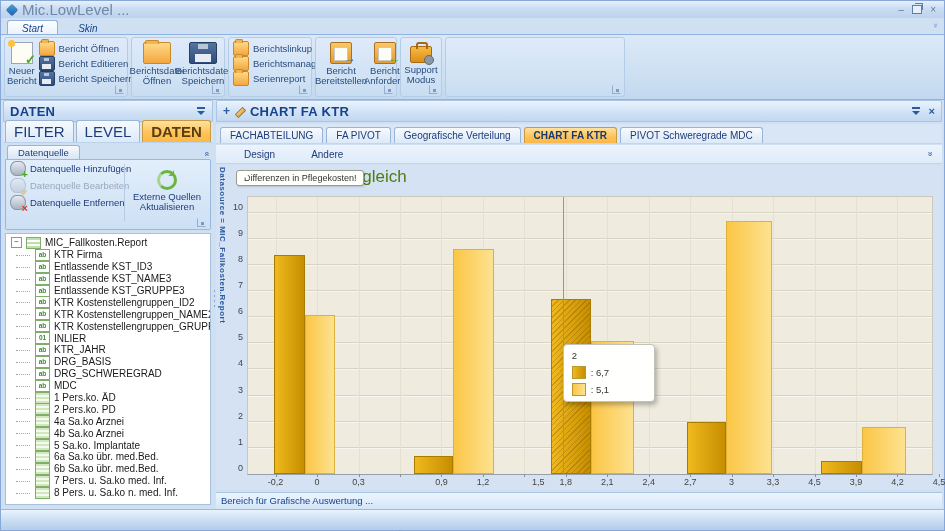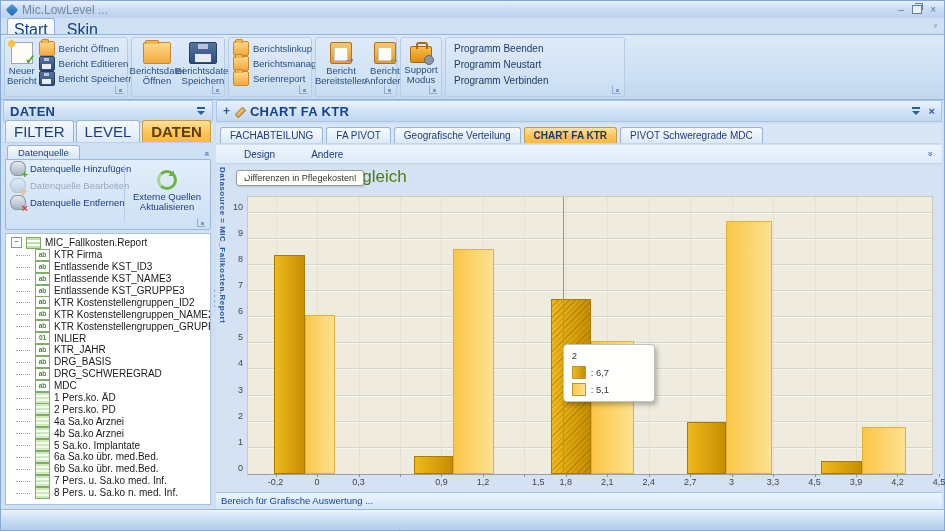--- a/index.html
+++ b/index.html
@@ -6,31 +6,31 @@
   body{width:945px;height:531px;overflow:hidden;font-family:"Liberation Sans",sans-serif;
        -webkit-font-smoothing:antialiased;}
   .app{position:absolute;inset:0;width:945px;height:531px;background:#cfe0f3;
        border:1px solid #86a7d8;box-sizing:border-box;}
 
   
   .titlebar{position:absolute;left:0;top:0;width:100%;height:17px;
     background:linear-gradient(#e7f1fc,#cadcf2 45%,#bcd2ee);display:flex;align-items:center;}
   .app-icon{width:10px;height:10px;margin:0 5px 0 6px;border-radius:2px;
     background:linear-gradient(135deg,#4fa3d8,#1f5fa8);transform:rotate(45deg) scale(.9);}
-  .title-text{font-size:12px;color:#7088a8;}
+  .title-text{font-size:15px;color:#7088a8;}
   .win-btns{margin-left:auto;display:flex;align-items:center;gap:8px;padding-right:8px;}
   .wb{font-size:10px;color:#5f7da5;line-height:10px;cursor:default;}
   .wb-restore{width:8px;height:7px;border:1px solid #5f7da5;position:relative;background:#e8f1fb;}
   .wb-restore::before{content:"";position:absolute;left:2px;top:-3px;width:7px;height:6px;
     border:1px solid #5f7da5;border-bottom:none;border-left:none;}
 
   
   .rtabs{position:absolute;left:0;top:17px;width:100%;height:16px;}
-  .rtab{position:relative;display:inline-block;font-size:16px;color:#15428b;
-    padding:2px 6px 1px;margin-left:6px;border-radius:3px 3px 0 0;cursor:default;}
+  .rtab{position:relative;display:inline-block;font-size:10px;color:#15428b;
+    padding:2px 14px 1px;margin-left:6px;border-radius:3px 3px 0 0;cursor:default;font-style:italic;}
   .rtab.active{background:linear-gradient(#fdfeff,#e8f1fb);border:1px solid #8db2e3;border-bottom:none;}
   .chev-dd{position:absolute;right:7px;top:3px;color:#6b8cba;font-size:8px;transform:rotate(90deg);}
 
   
   .ribbon{position:absolute;left:0;top:33px;width:100%;height:66px;
     background:linear-gradient(#dce9f7,#cde0f3 60%,#c3d8ef);
     border-top:1px solid #8db2e3;border-bottom:1px solid #95b3d7;display:flex;padding-top:2px;box-sizing:border-box;}
   .rgroup{position:relative;height:60px;margin-left:3px;border:1px solid #b5cce7;border-radius:3px;
     background:linear-gradient(#dfeafa,#d0e2f4 70%,#c8dcf2);box-sizing:border-box;display:flex;padding:2px 2px 10px 2px;}
   .rgroup .launcher{position:absolute;right:3px;bottom:2px;width:7px;height:7px;
@@ -264,25 +264,20 @@
         <div class="launcher"></div>
       </div>
       <div class="rgroup" style="width: 42px;">
         <div class="rbtn-big">
           <span class="ico i-toolbox"></span>
           <div class="lbl">Support Modus</div>
         </div>
         <div class="launcher"></div>
       </div>
       <div class="rgroup" style="width: 180px;">
-        <div class="rcol">
-          <div class="rtext">Programm Beenden</div>
-          <div class="rtext">Programm Neustart</div>
-          <div class="rtext">Programm Verbinden</div>
-        </div>
         <div class="launcher"></div>
       </div>
     </div>
 
   <div class="main">
 
     <div class="panel panel-left">
       <div class="phead">
         <span class="phead-title">DATEN</span>
         <span class="phead-btns">

